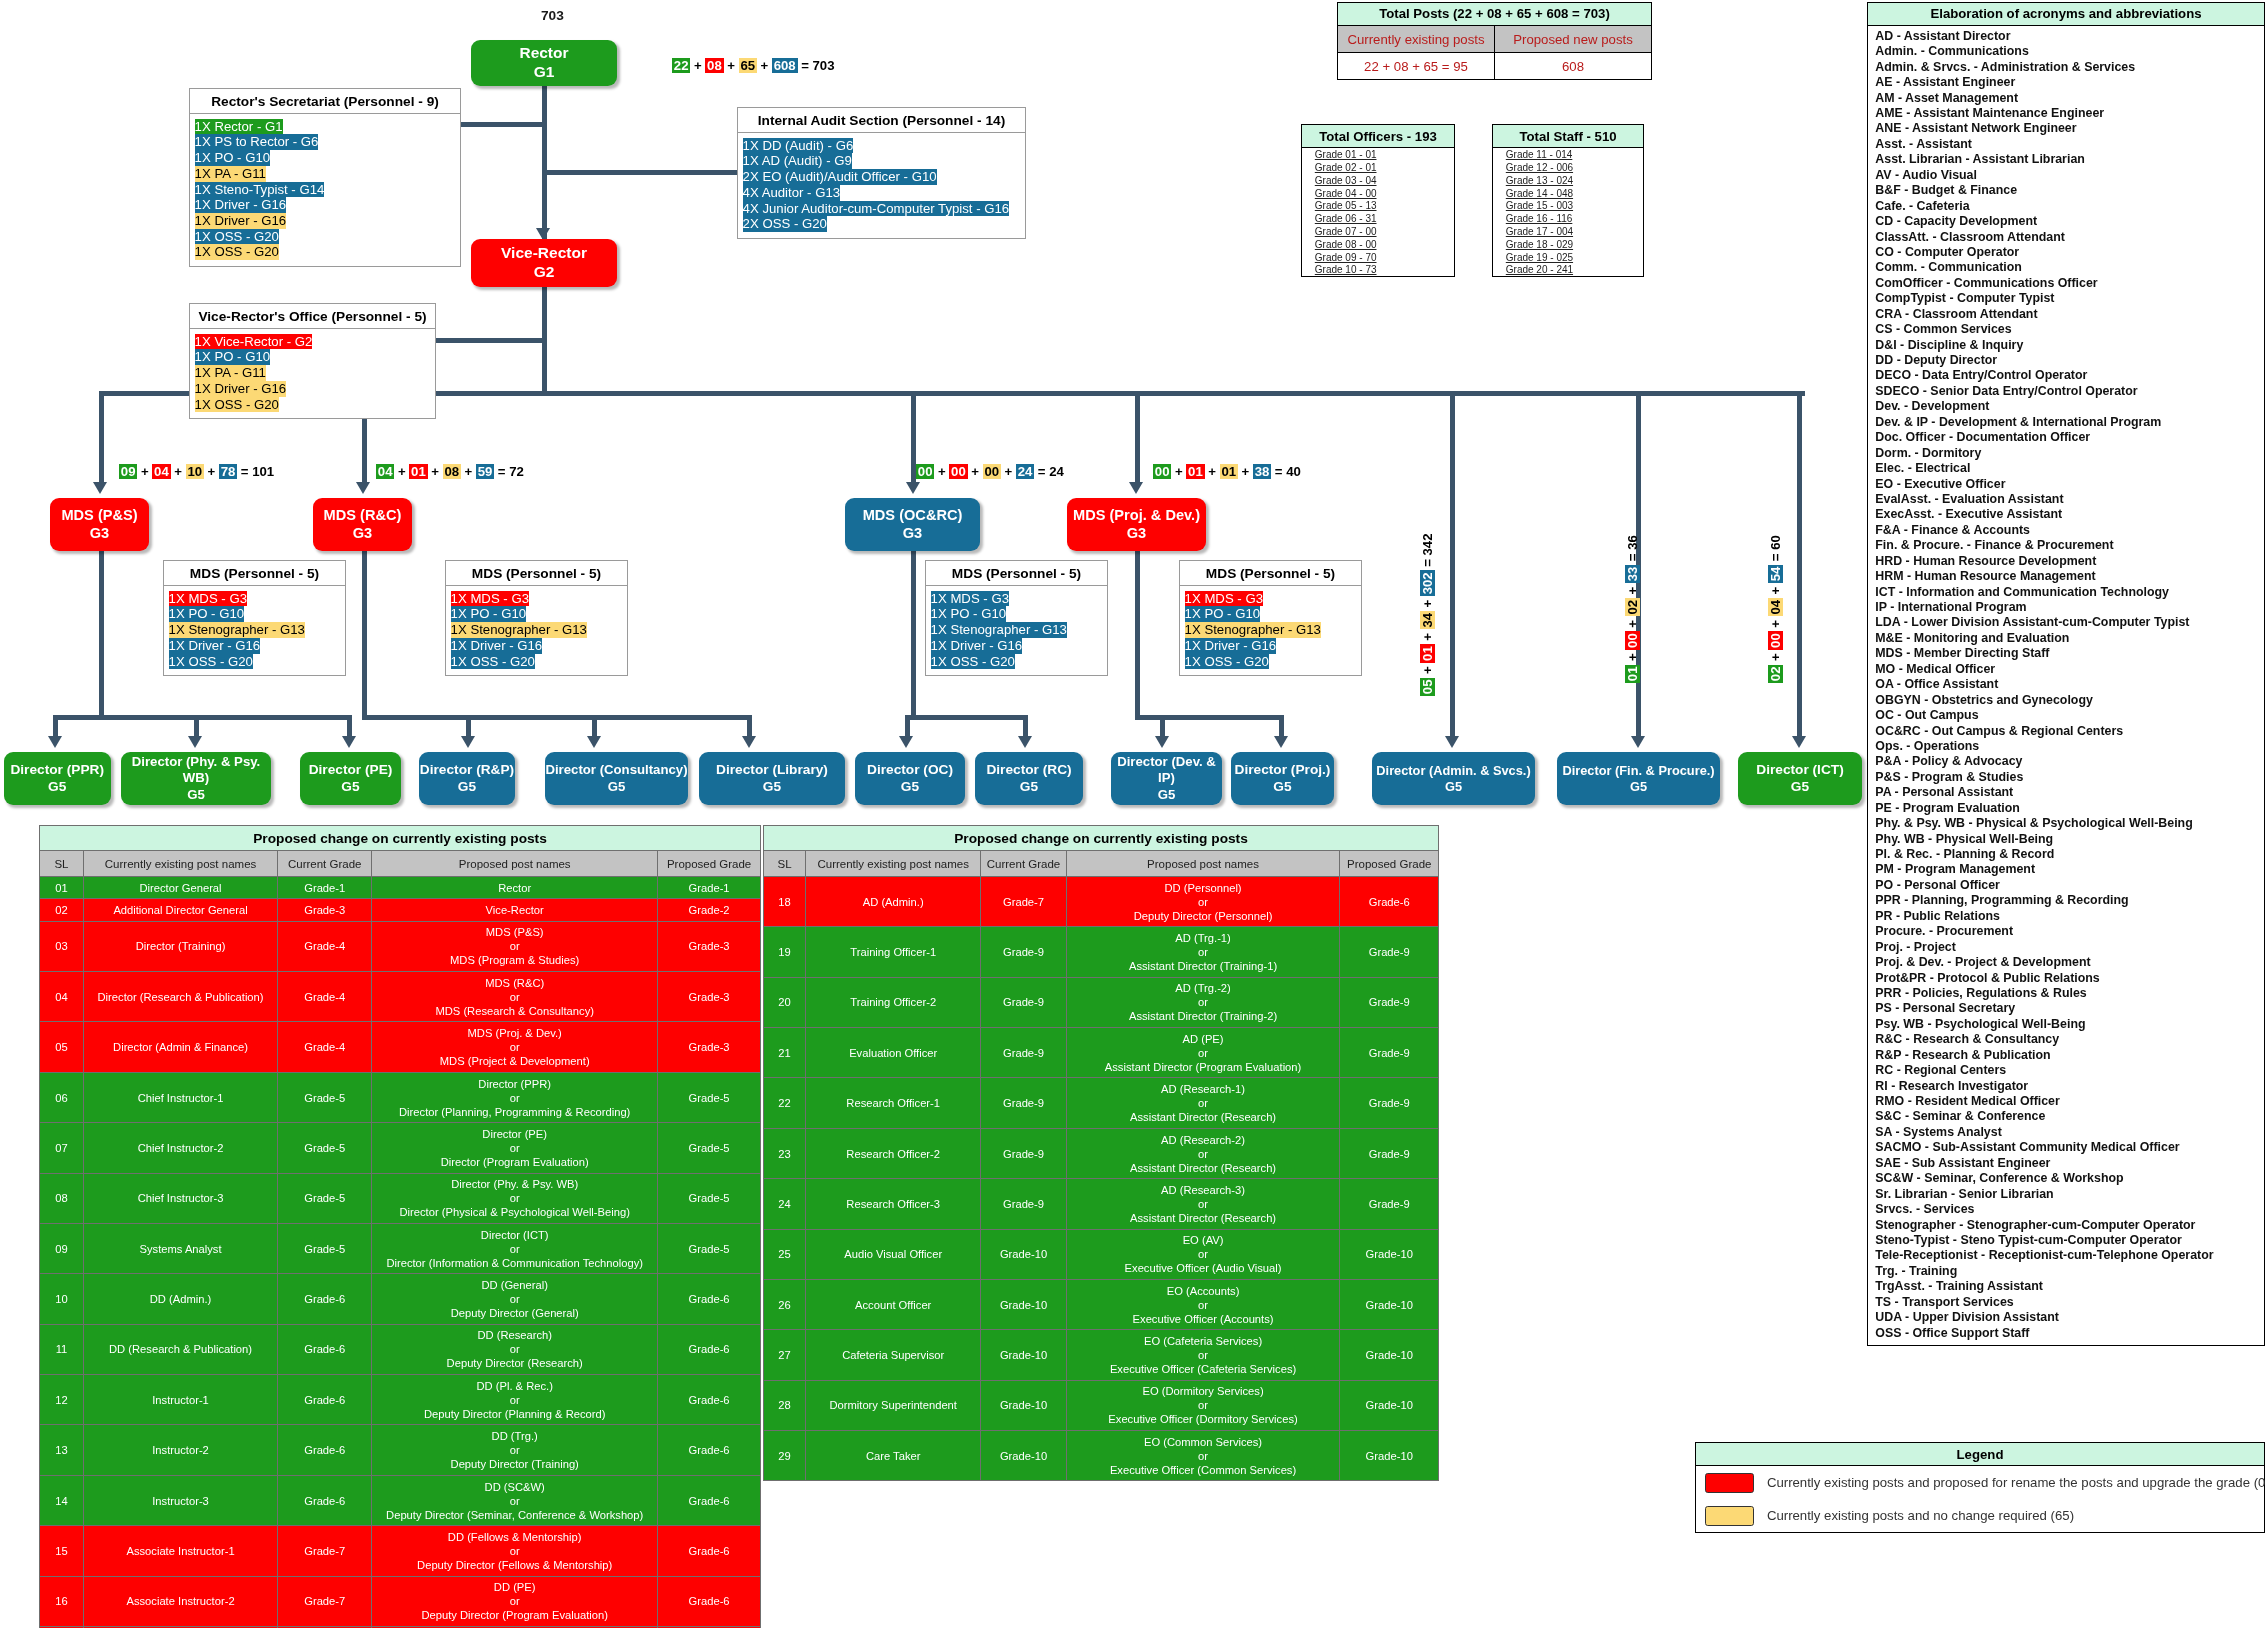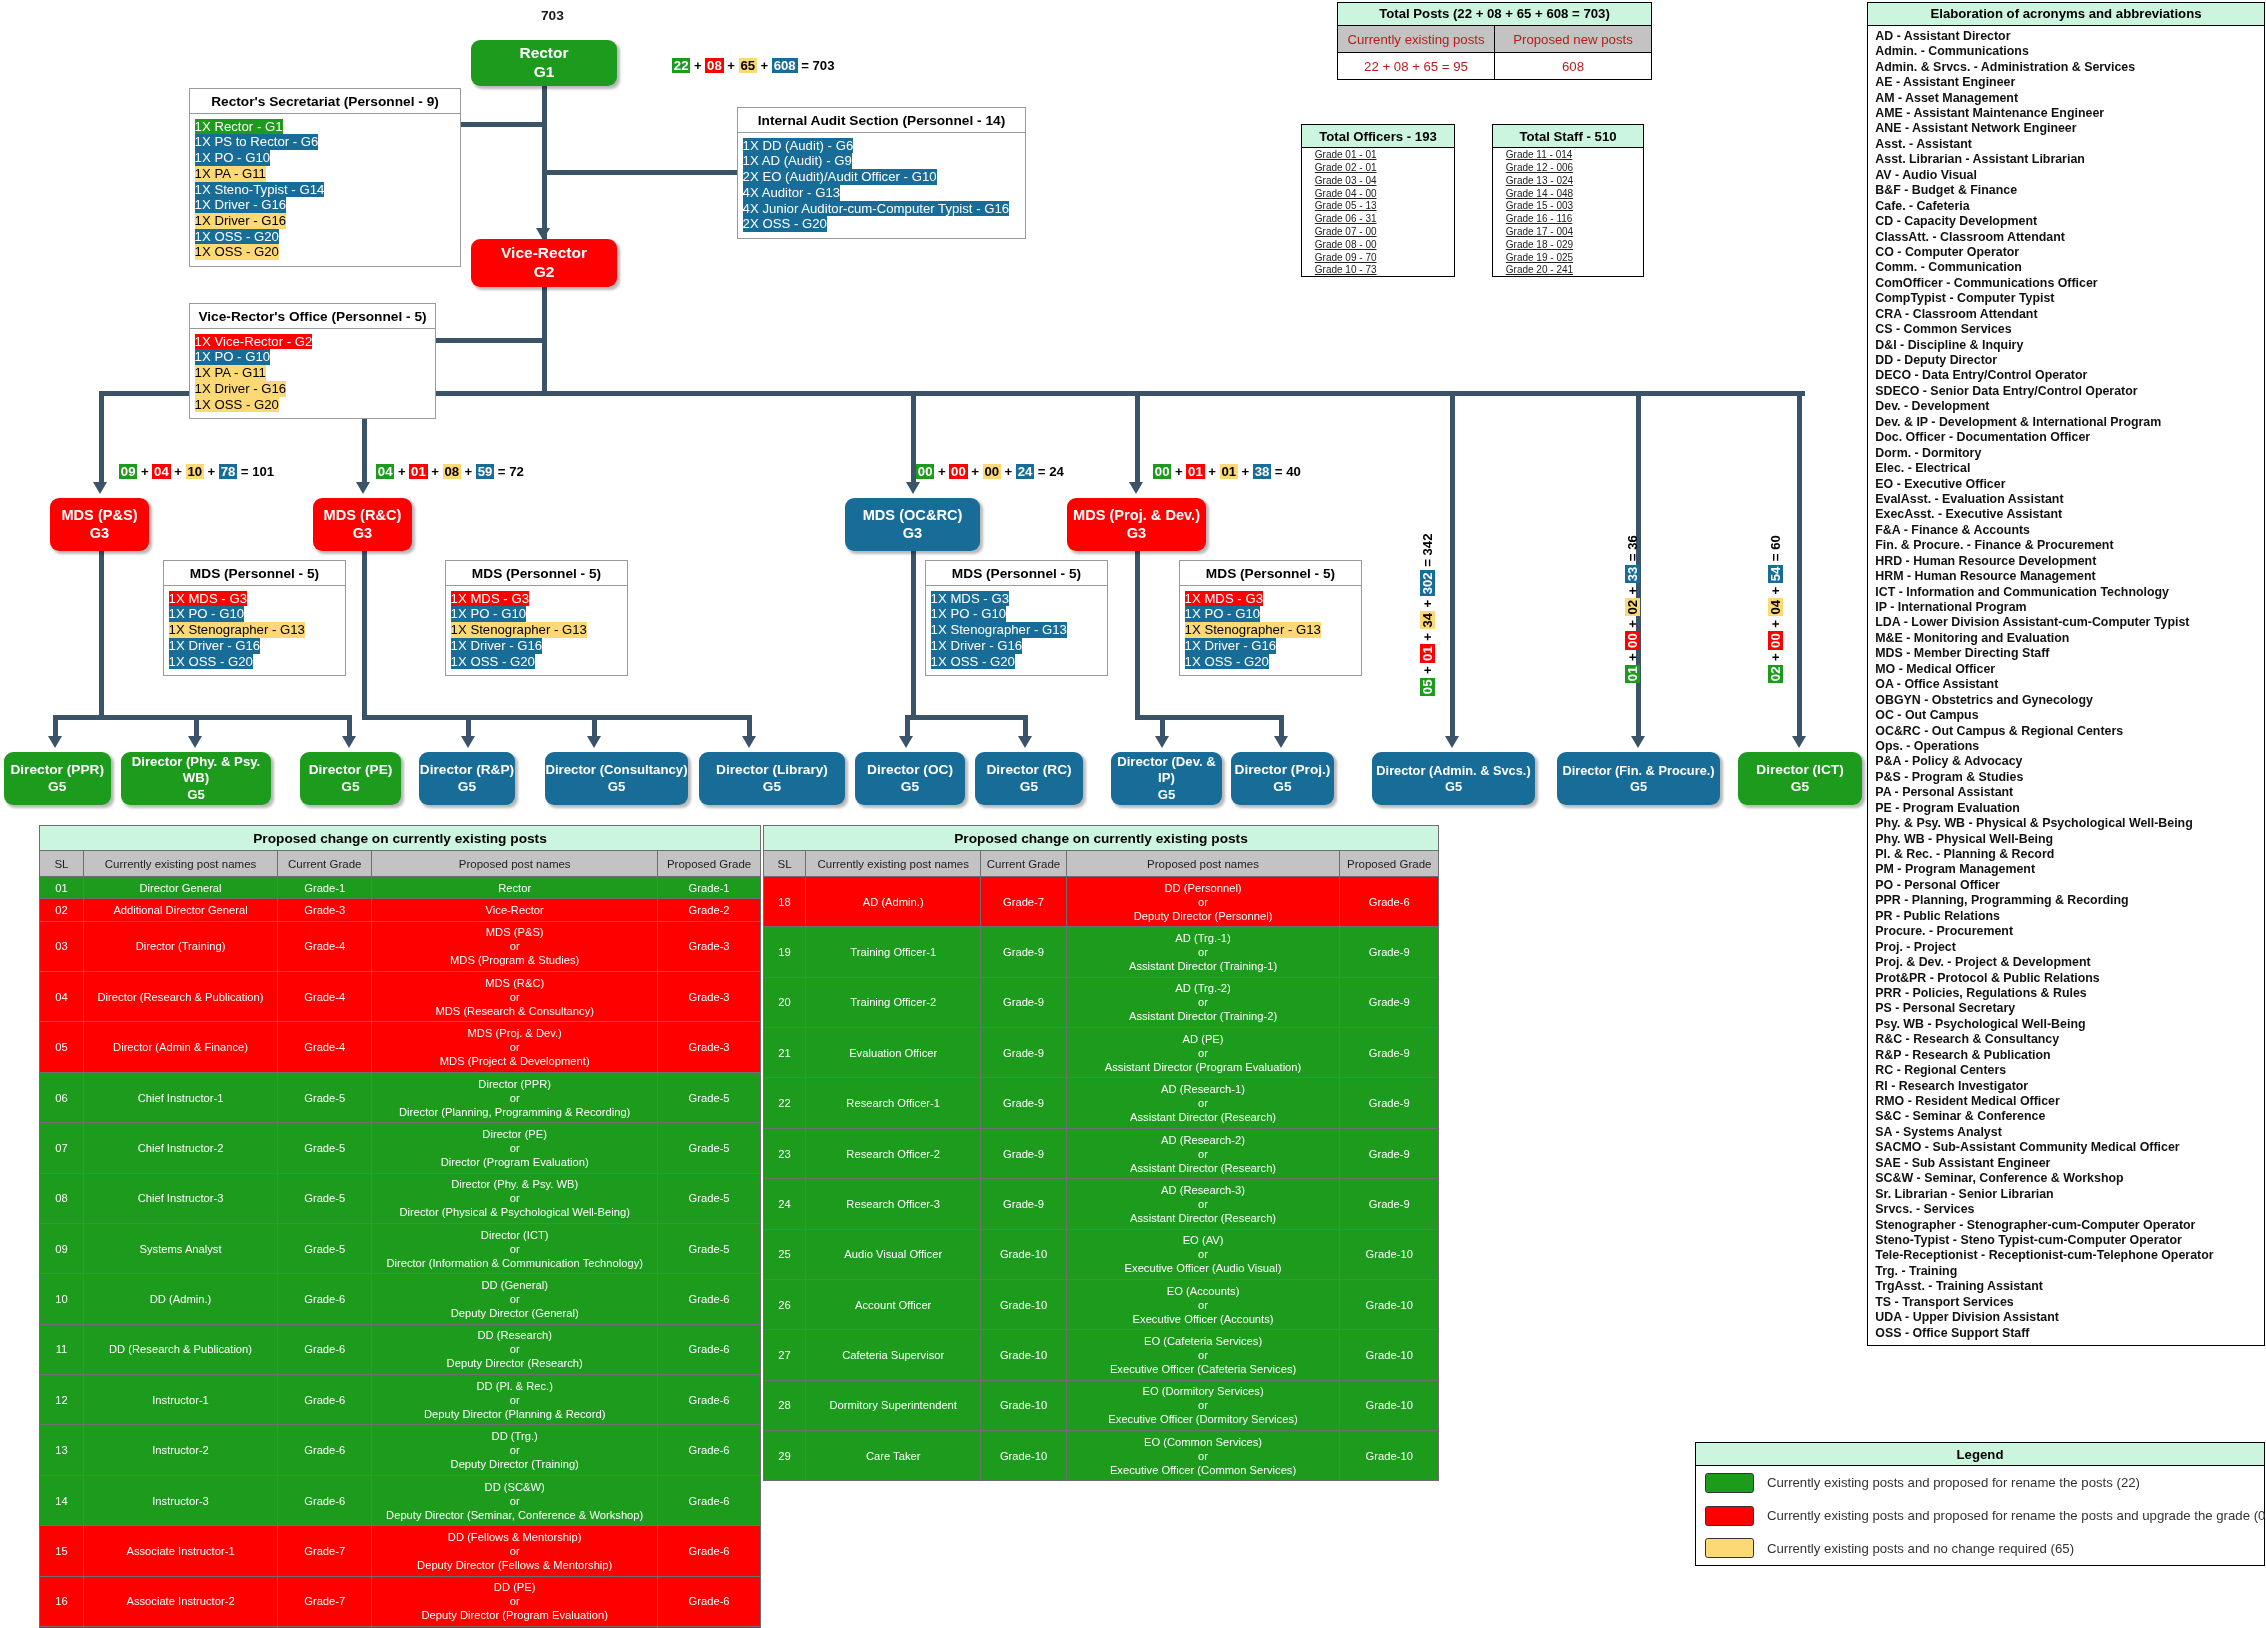--- a/index.html
+++ b/index.html
@@ -681,24 +681,20 @@
         <td class="cell">EO (Common Services)<br>or<br>Executive Officer (Common Services)</td>
         <td class="cell">Grade-10</td>
       </tr>
     </tbody>
   </table>
 
 <div id="legend" style="left:1695px; top:1442px; width:570px;">
   <div class="lhead">Legend</div>
   <div id="legend-rows">
       <div class="lrow">
-        <div class="swatch" style="background:#1d9b1d;"></div>
-        <div class="ltext">Currently existing posts and proposed for rename the posts (22)</div>
-      </div>
-      <div class="lrow">
         <div class="swatch" style="background:#fe0000;"></div>
         <div class="ltext">Currently existing posts and proposed for rename the posts and upgrade the grade (08)</div>
       </div>
       <div class="lrow">
         <div class="swatch" style="background:#fcd975;"></div>
         <div class="ltext">Currently existing posts and no change required (65)</div>
       </div>
     </div>
 </div>
 

